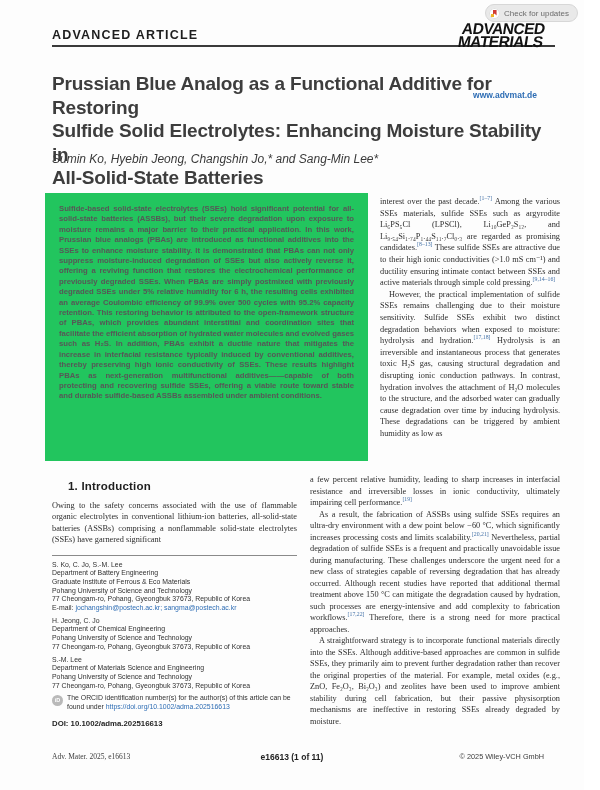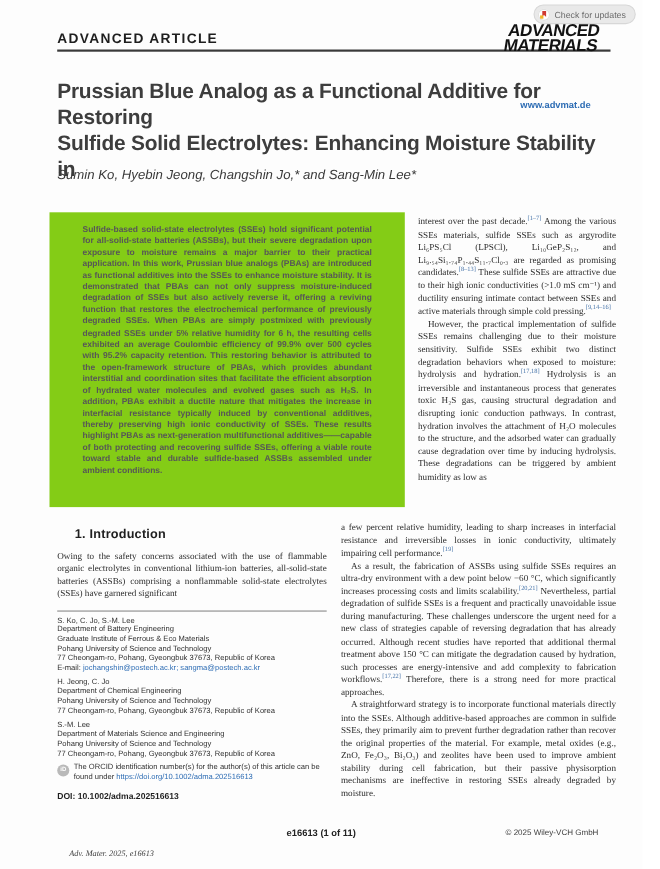--- a/index.html
+++ b/index.html
@@ -26,22 +26,22 @@
   .logo-url{position:absolute;right:47px;top:50px;font-family:Liberation Sans, sans-serif;
             font-weight:bold;font-size:8.5px;color:#2e6db4;margin-top:40px;}
 
   
   .title{position:absolute;left:52px;top:72px;width:505px;font-family:"Liberation Sans",sans-serif;
          font-weight:bold;font-size:19px;line-height:23.5px;color:#3d3d3d;letter-spacing:-0.2px;}
   .authors{position:absolute;left:52px;top:152px;width:500px;font-style:italic;
            font-family:"Liberation Sans",sans-serif;font-size:12px;color:#3a3a3a;}
 
   
-  .abstract{position:absolute;left:45px;top:193px;width:323px;height:268px;background:#84cc16;
-            box-sizing:border-box;padding:11px 30px;overflow:hidden;}
+  .abstract{position:absolute;left:45px;top:193px;width:323px;height:268px;background:#22c55e;
+            box-sizing:border-box;padding:11px 14px;overflow:hidden;}
   .abstract p{margin:0;font-family:"Liberation Sans",sans-serif;font-weight:bold;
               font-size:7.7px;line-height:10.4px;color:#575757;text-align:justify;}
 
   
   .col{position:absolute;text-align:justify;font-size:8.3px;line-height:11.5px;color:#2d2d2d;}
   .col p{margin:0;}
   .col p.ind{text-indent:9px;}
   .col-rt{left:380px;top:196px;width:180px;line-height:11.6px;}
   .col-rb{left:310px;top:474px;width:250px;}
   .col-ll{left:52px;top:481px;width:245px;}
@@ -59,21 +59,21 @@
          font-size:6.9px;line-height:8.7px;color:#303030;text-align:left;}
   .orcid-ico{flex:0 0 auto;width:11px;height:11px;border-radius:50%;background:#b9b9b9;color:#fff;
              font-family:"Liberation Sans",sans-serif;font-size:5.5px;font-weight:bold;
              display:flex;align-items:center;justify-content:center;margin-top:1px;}
   .doi{margin-top:6px;font-family:"Liberation Sans",sans-serif;font-weight:bold;font-size:7.8px;
        color:#1f1f1f;text-align:left;}
 
   
   .footer{position:absolute;left:40px;right:40px;top:752px;height:14px;
           font-size:7.5px;color:#3c3c3c;}
-  .footer .f-left{position:absolute;left:23px;top:0;font-style:italic;font-family:"Liberation Serif",serif;margin-top:19px;}
+  .footer .f-left{position:absolute;left:12px;top:0;font-family:"Liberation Serif",serif;}
   .footer .f-center{position:absolute;left:0;right:0;top:0;text-align:center;
                     font-family:"Liberation Sans",sans-serif;font-weight:bold;font-size:8.5px;color:#222;}
   .footer .f-right{position:absolute;right:0;top:0;font-family:"Liberation Sans",sans-serif;font-size:7.3px;}
 </style>
 </head>
 <body>
 
 <div class="page">
 
   <div class="cfu">
@@ -89,20 +89,21 @@
 
   <div class="logo">
     <div>ADVANCED</div>
     <div>MATERIALS</div>
   </div>
   <div class="logo-url">www.advmat.de</div>
 
   <div class="title">
     <div>Prussian Blue Analog as a Functional Additive for Restoring</div>
     <div>Sulfide Solid Electrolytes: Enhancing Moisture Stability in</div>
+    <div>All-Solid-State Batteries</div>
   </div>
 
   <div class="authors">Sumin Ko, Hyebin Jeong, Changshin Jo,* and Sang-Min Lee*</div>
 
   <div class="abstract">
     <p>Sulfide-based solid-state electrolytes (SSEs) hold significant potential for all-solid-state batteries (ASSBs), but their severe degradation upon exposure to moisture remains a major barrier to their practical application. In this work, Prussian blue analogs (PBAs) are introduced as functional additives into the SSEs to enhance moisture stability. It is demonstrated that PBAs can not only suppress moisture-induced degradation of SSEs but also actively reverse it, offering a reviving function that restores the electrochemical performance of previously degraded SSEs. When PBAs are simply postmixed with previously degraded SSEs under 5% relative humidity for 6 h, the resulting cells exhibited an average Coulombic efficiency of 99.9% over 500 cycles with 95.2% capacity retention. This restoring behavior is attributed to the open-framework structure of PBAs, which provides abundant interstitial and coordination sites that facilitate the efficient absorption of hydrated water molecules and evolved gases such as H₂S. In addition, PBAs exhibit a ductile nature that mitigates the increase in interfacial resistance typically induced by conventional additives, thereby preserving high ionic conductivity of SSEs. These results highlight PBAs as next-generation multifunctional additives——capable of both protecting and recovering sulfide SSEs, offering a viable route toward stable and durable sulfide-based ASSBs assembled under ambient conditions.</p>
   </div>
 
   <div class="col col-rt">
     <p>interest over the past decade.<sup class="ref">[1–7]</sup> Among the various SSEs materials, sulfide SSEs such as argyrodite Li₆PS₅Cl (LPSCl), Li₁₀GeP₂S₁₂, and Li₉.₅₄Si₁.₇₄P₁.₄₄S₁₁.₇Cl₀.₃ are regarded as promising candidates.<sup class="ref">[8–13]</sup> These sulfide SSEs are attractive due to their high ionic conductivities (&gt;1.0 mS cm⁻¹) and ductility ensuring intimate contact between SSEs and active materials through simple cold pressing.<sup class="ref">[9,14–16]</sup></p>

